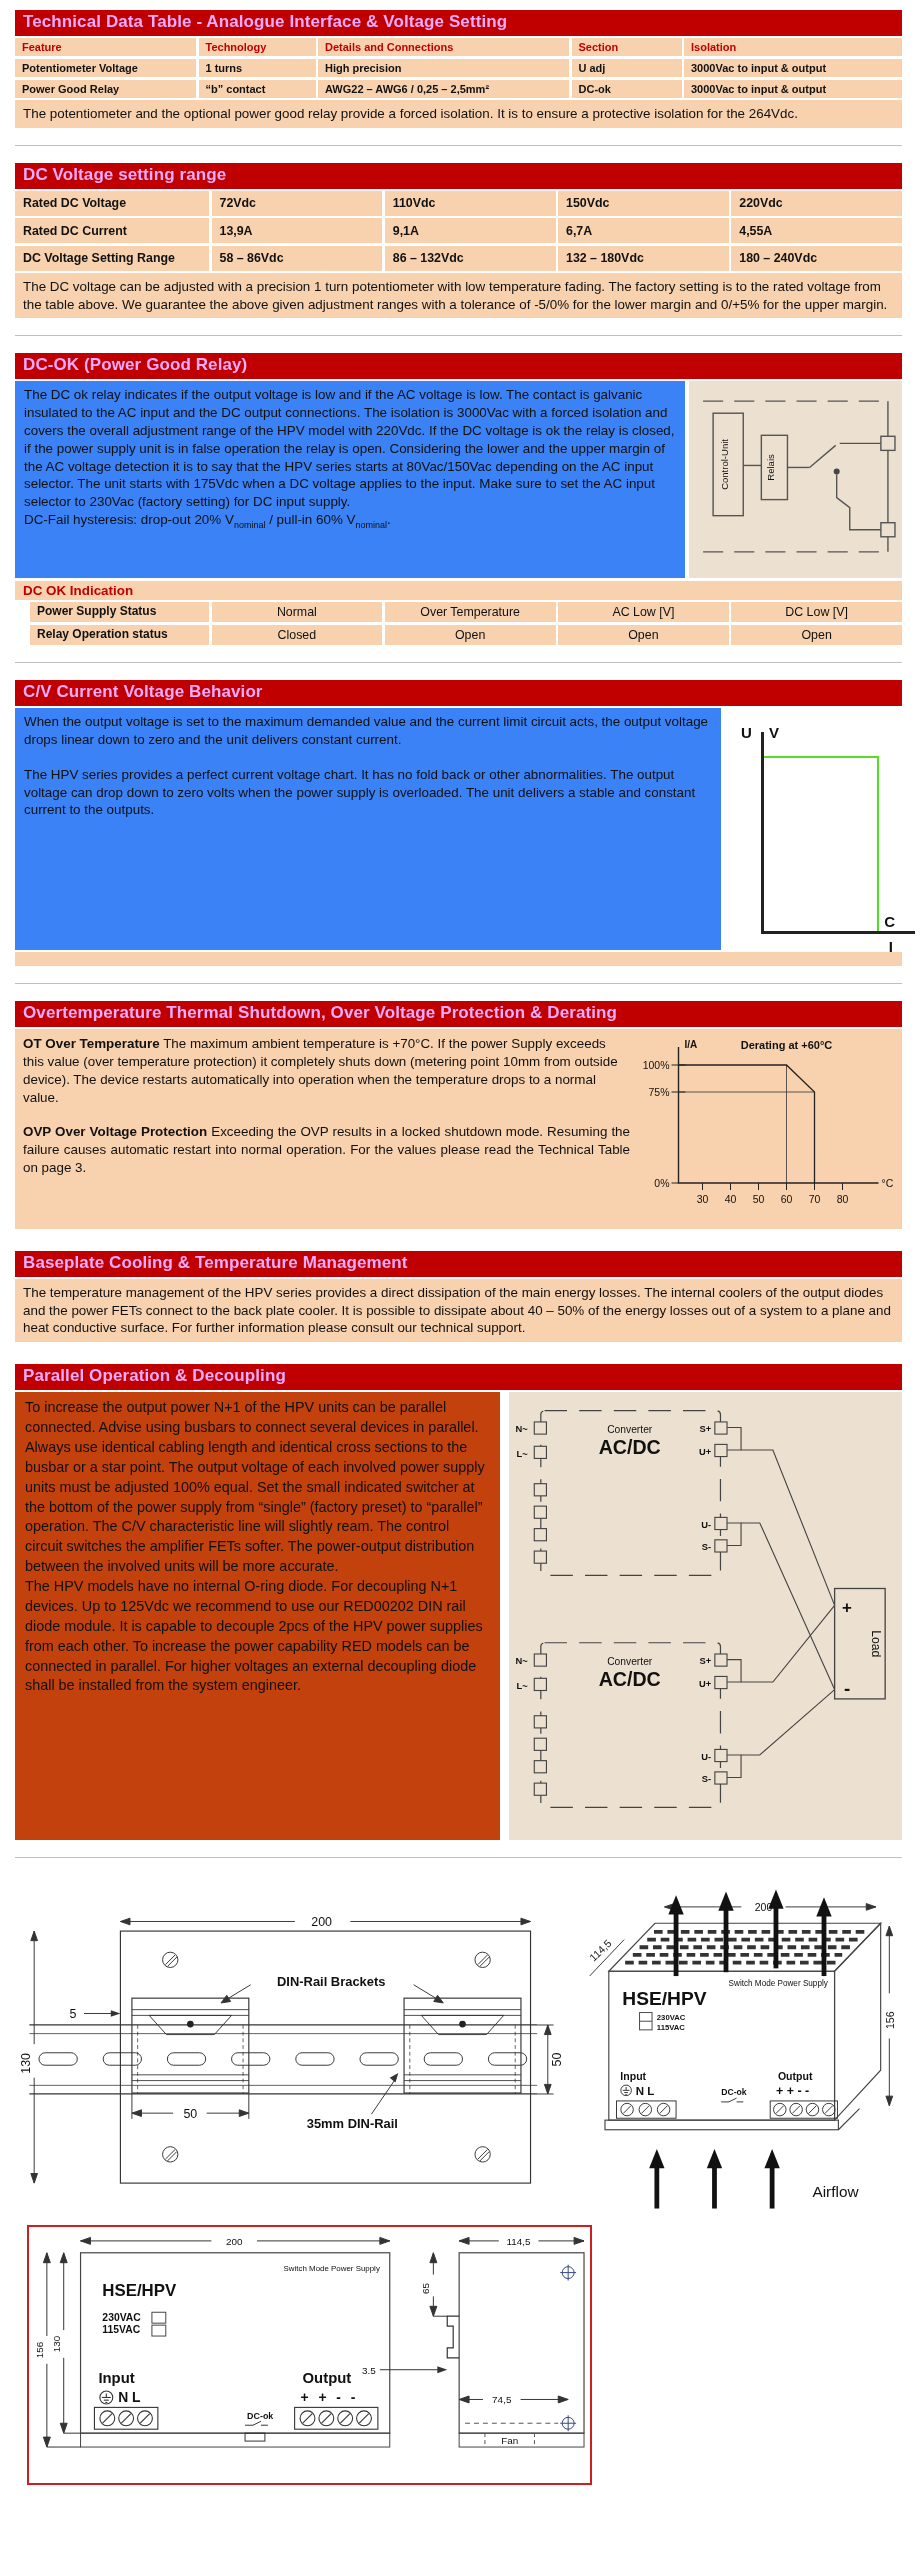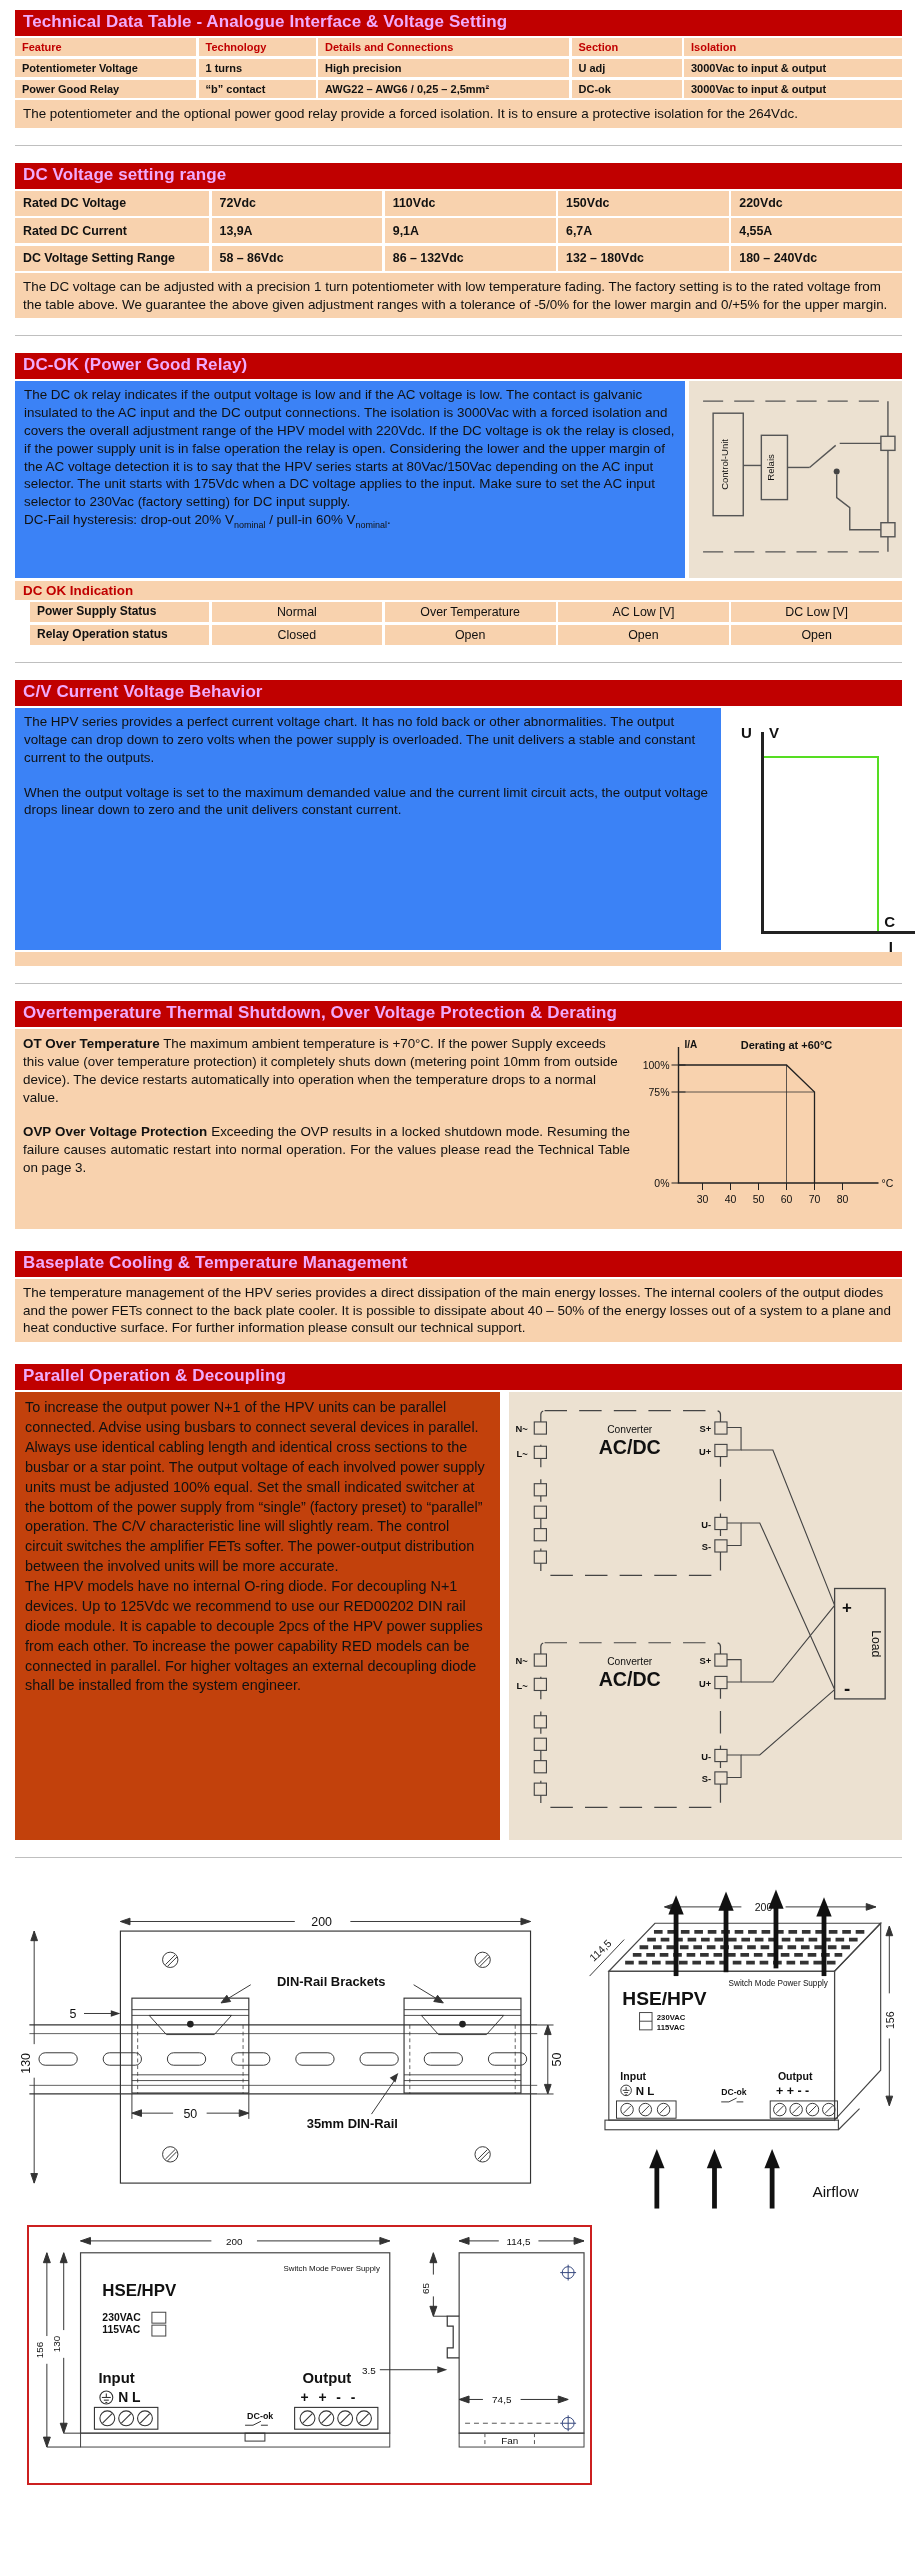--- a/index.html
+++ b/index.html
@@ -152,22 +152,22 @@
     <div class="cell val">Open</div>
     <div class="cell val">Open</div>
     <div class="cell val">Open</div>
   </div>
 
   <div class="divider"></div>
 
   <div class="sec-header">C/V Current Voltage Behavior</div>
   <div class="row">
     <div class="peach-text" style="width:706px; flex:none;">
+      <p>When the output voltage is set to the maximum demanded value and the current limit circuit acts, the output voltage drops linear down to zero and the unit delivers constant current.</p>
       <p>The HPV series provides a perfect current voltage chart. It has no fold back or other abnormalities. The output voltage can drop down to zero volts when the power supply is overloaded. The unit delivers a stable and constant current to the outputs.</p>
-      <p>When the output voltage is set to the maximum demanded value and the current limit circuit acts, the output voltage drops linear down to zero and the unit delivers constant current.</p>
     </div>
     <div class="cv-area">
       <div class="cv-chart">
         <span class="cv-lbl" style="left:8px; top:-6px;">U</span>
         <span class="cv-lbl" style="left:36px; top:-6px;">V</span>
         <div class="cv-axes">
           <div class="cv-green"></div>
         </div>
         <span class="cv-lbl" style="right:24px; bottom:20px;">C</span>
         <span class="cv-lbl" style="right:26px; bottom:-5px;">I</span>

